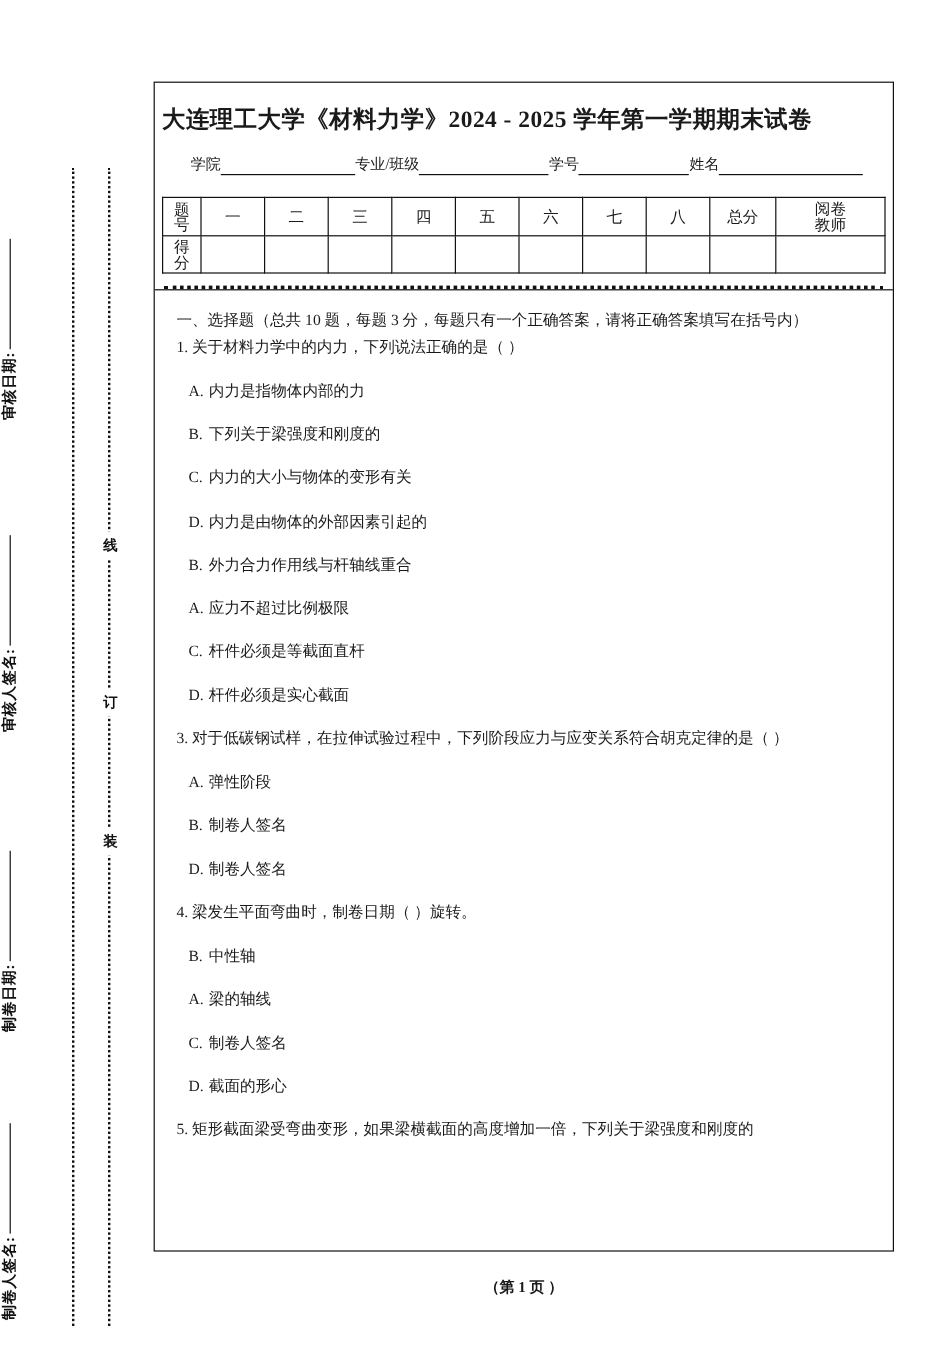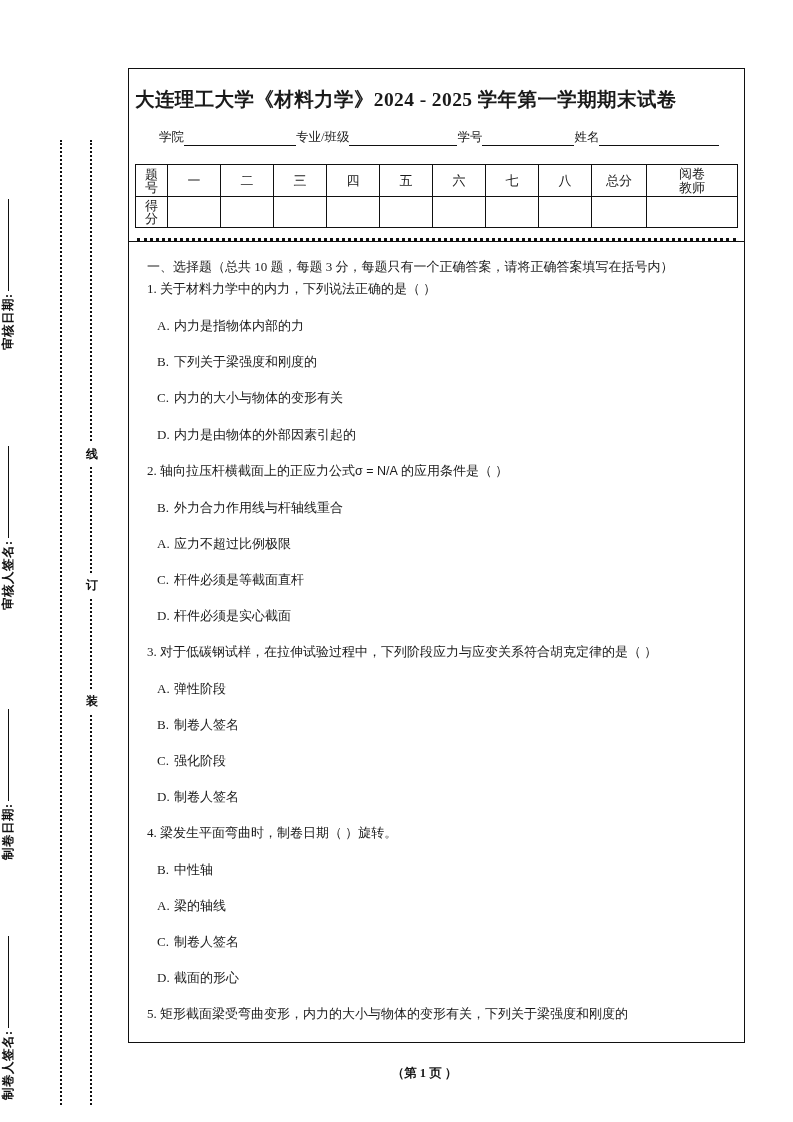--- a/index.html
+++ b/index.html
@@ -180,21 +180,21 @@
     display: inline-block;
     min-width: 17px;
   }
   .formula {
     font-family: "Liberation Sans", "DejaVu Sans", sans-serif;
     font-size: 12.5px;
   }
 
   #page-footer {
     position: absolute;
-    left: 116px;
+    left: 128px;
     top: 1065px;
     width: 617px;
     text-align: center;
     font-size: 12.5px;
     font-weight: bold;
     font-family: "Liberation Serif", "DejaVu Serif", serif;
   }
 </style>
 </head>
 <body>
@@ -309,25 +309,20 @@
     <p class="para qopt">
       <span class="opt-letter">B.</span><span>下列关于梁强度和刚度的</span>
     </p>
     <p class="para qopt">
       <span class="opt-letter">C.</span><span>内力的大小与物体的变形有关</span>
     </p>
     <p class="para qopt">
       <span class="opt-letter">D.</span><span>内力是由物体的外部因素引起的</span>
     </p>
 
-    <p class="para qstem">
-      <span>2.</span>
-      <span>轴向拉压杆横截面上的正应力公式</span><span class="formula">σ = N/A</span>
-      <span>的应用条件是（   ）</span>
-    </p>
     <p class="para qopt">
       <span class="opt-letter">B.</span><span>外力合力作用线与杆轴线重合</span>
     </p>
     <p class="para qopt">
       <span class="opt-letter">A.</span><span>应力不超过比例极限</span>
     </p>
     <p class="para qopt">
       <span class="opt-letter">C.</span><span>杆件必须是等截面直杆</span>
     </p>
     <p class="para qopt">
@@ -338,23 +333,20 @@
       <span>3.</span>
       <span>对于低碳钢试样，在拉伸试验过程中，下列阶段应力与应变关系符合胡克定律的是（   ）</span>
     </p>
     <p class="para qopt">
       <span class="opt-letter">A.</span><span>弹性阶段</span>
     </p>
     <p class="para qopt">
       <span class="opt-letter">B.</span><span>制卷人签名</span>
     </p>
     <p class="para qopt">
-      <span class="opt-letter">C.</span><span>强化阶段</span>
-    </p>
-    <p class="para qopt">
       <span class="opt-letter">D.</span><span>制卷人签名</span>
     </p>
 
     <p class="para qstem">
       <span>4.</span>
       <span>梁发生平面弯曲时，制卷日期（   ）旋转。</span>
     </p>
     <p class="para qopt">
       <span class="opt-letter">B.</span><span>中性轴</span>
     </p>
@@ -363,19 +355,19 @@
     </p>
     <p class="para qopt">
       <span class="opt-letter">C.</span><span>制卷人签名</span>
     </p>
     <p class="para qopt">
       <span class="opt-letter">D.</span><span>截面的形心</span>
     </p>
 
     <p class="para qstem">
       <span>5.</span>
-      <span>矩形截面梁受弯曲变形，内力的大小与物体的变形有关，下列关于梁强度和刚度的</span>
+      <span>矩形截面梁受弯曲变形，如果梁横截面的高度增加一倍，下列关于梁强度和刚度的</span>
     </p>
 
   </div>
 </div>
 
 <div id="page-footer">（第 1 页 ）</div>
 
 </body></html>

